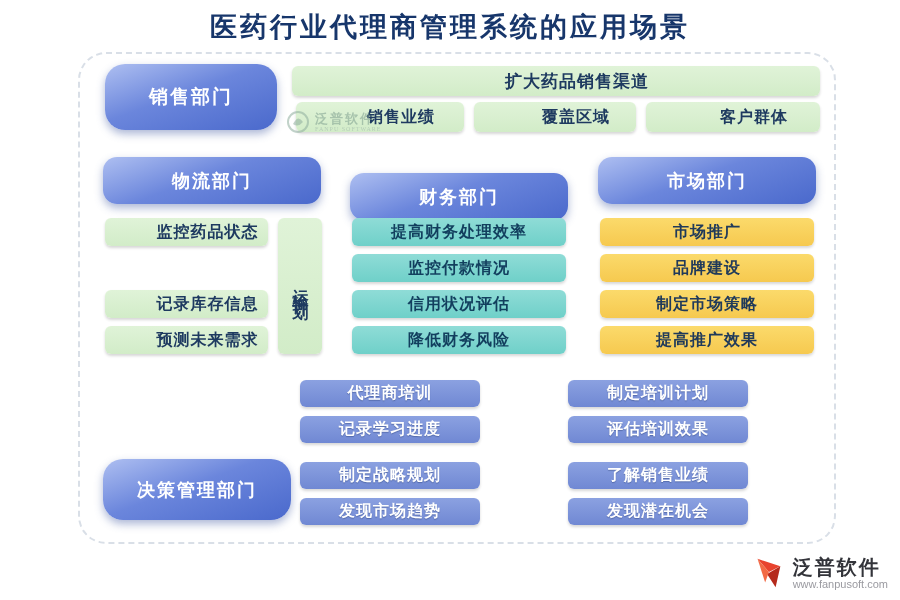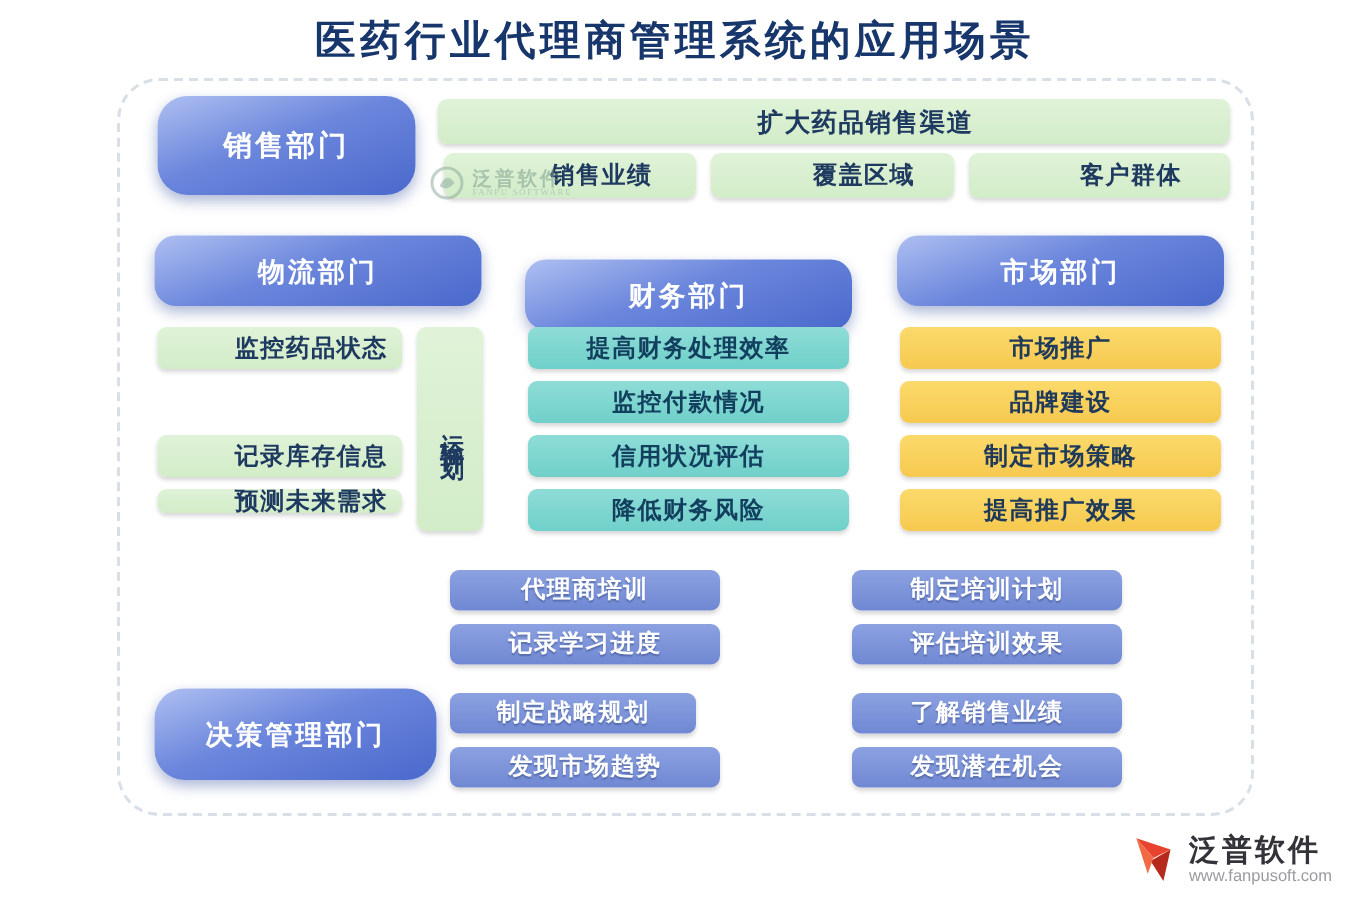--- a/index.html
+++ b/index.html
@@ -90,21 +90,21 @@
     </svg>
     <span class="wm-text">
       <span class="wm-brand">泛普软件</span>
       <span class="wm-sub">FANPU SOFTWARE</span>
     </span>
   </div>
 
   <div class="hdr" style="left:103px; top:157px; width:218px; height:47px;">物流部门</div>
   <div class="item green" style="left:105px; top:218px; width:163px; height:28px;">监控药品状态</div>
   <div class="item green" style="left:105px; top:290px; width:163px; height:28px;">记录库存信息</div>
-  <div class="item green" style="left:105px; top:326px; width:163px; height:16px;">预测未来需求</div>
+  <div class="item green" style="left:105px; top:326px; width:163px; height:28px;">预测未来需求</div>
   <div class="vertbox" style="left:278px; top:218px; width:44px; height:136px;">
     <span>运输计划</span>
   </div>
 
   <div class="hdr" style="left:350px; top:173px; width:218px; height:47px;">财务部门</div>
   <div class="item teal" style="left:352px; top:218px; width:214px; height:28px;">提高财务处理效率</div>
   <div class="item teal" style="left:352px; top:254px; width:214px; height:28px;">监控付款情况</div>
   <div class="item teal" style="left:352px; top:290px; width:214px; height:28px;">信用状况评估</div>
   <div class="item teal" style="left:352px; top:326px; width:214px; height:28px;">降低财务风险</div>
 
@@ -113,21 +113,21 @@
   <div class="item yellow" style="left:600px; top:254px; width:214px; height:28px;">品牌建设</div>
   <div class="item yellow" style="left:600px; top:290px; width:214px; height:28px;">制定市场策略</div>
   <div class="item yellow" style="left:600px; top:326px; width:214px; height:28px;">提高推广效果</div>
 
   <div class="item blue" style="left:300px; top:380px; width:180px; height:27px;">代理商培训</div>
   <div class="item blue" style="left:568px; top:380px; width:180px; height:27px;">制定培训计划</div>
   <div class="item blue" style="left:300px; top:416px; width:180px; height:27px;">记录学习进度</div>
   <div class="item blue" style="left:568px; top:416px; width:180px; height:27px;">评估培训效果</div>
 
   <div class="btn" style="left:103px; top:459px; width:188px; height:61px; font-size:18px;">决策管理部门</div>
-  <div class="item blue" style="left:300px; top:462px; width:164px; height:27px;">制定战略规划</div>
+  <div class="item blue" style="left:300px; top:462px; width:180px; height:27px;">制定战略规划</div>
   <div class="item blue" style="left:568px; top:462px; width:180px; height:27px;">了解销售业绩</div>
   <div class="item blue" style="left:300px; top:498px; width:180px; height:27px;">发现市场趋势</div>
   <div class="item blue" style="left:568px; top:498px; width:180px; height:27px;">发现潜在机会</div>
 
   <div class="footer">
     <svg width="38" height="38" viewBox="0 0 40 40">
       <path d="M9 5 L33 13 L21 19 Z" fill="#e8432e"></path>
       <path d="M33 13 L28 35 L19 21 Z" fill="#b52a1c"></path>
       <path d="M9 5 L17 30 L21 19 Z" fill="#f26a45"></path>
     </svg>

